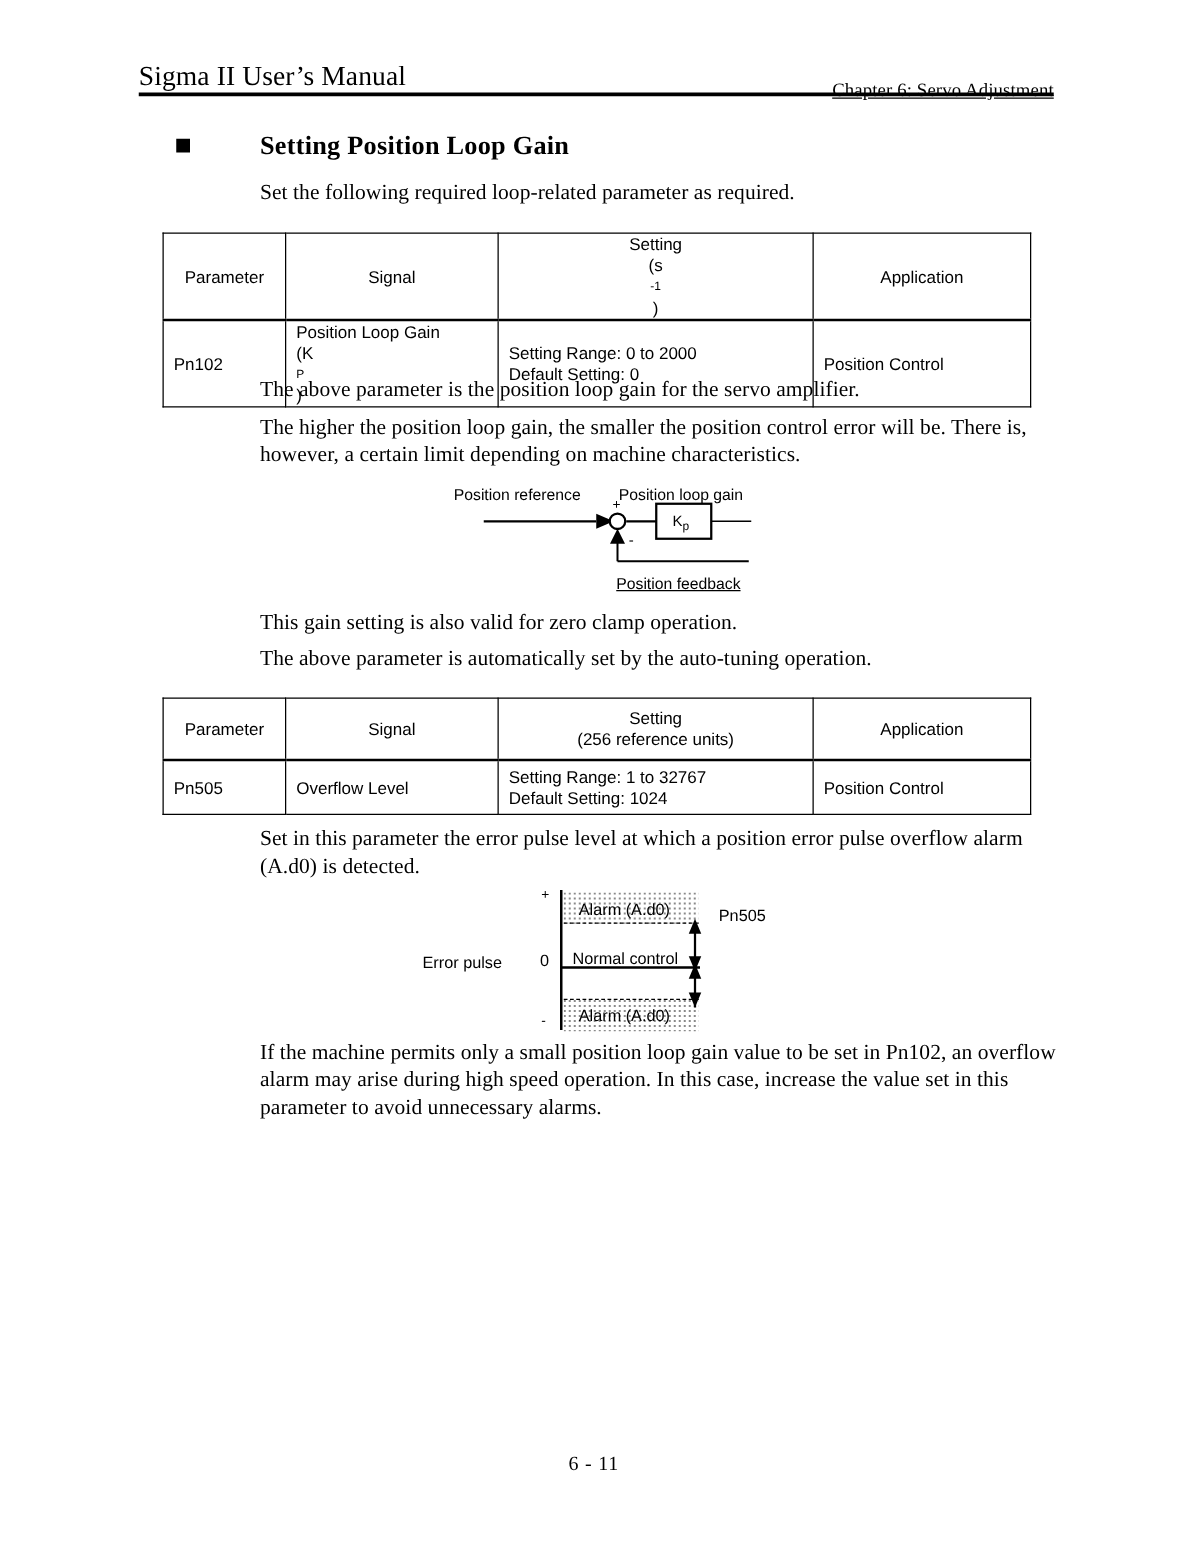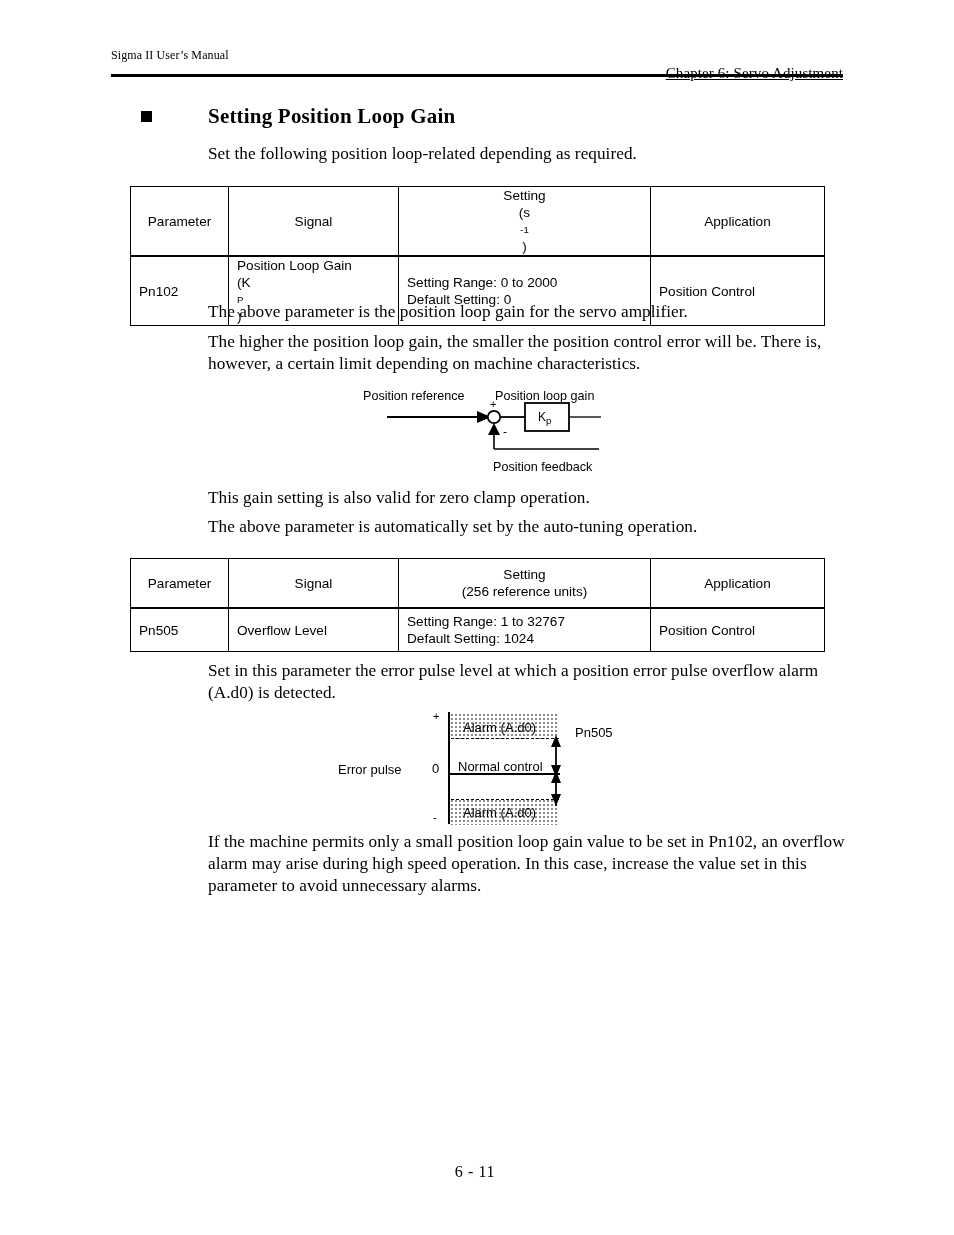--- a/index.html
+++ b/index.html
@@ -21,21 +21,21 @@
     position: absolute;
     left: 111px;
     top: 48px;
     width: 732px;
     height: 28px;
   }
   .page-header .hdr-left {
     position: absolute;
     left: 0;
     top: 0;
-    font-size: 12px;
+    font-size: 22px;
     letter-spacing: 0.1px;
     white-space: nowrap;
   }
   .page-header .hdr-right {
     position: absolute;
     right: 0;
     top: 17px;
     font-size: 15px;
     letter-spacing: 0.1px;
     white-space: nowrap;
@@ -140,21 +140,21 @@
   }
   .bd-label {
     position: absolute;
     font-family: "Liberation Sans", "DejaVu Sans", sans-serif;
     font-size: 12.6px;
     white-space: nowrap;
     color: #000;
   }
   .bd-lbl-ref  { left: 8px;   top: 3px; }
   .bd-lbl-gain { left: 140px; top: 3px; }
-  .bd-lbl-fb   { left: 138px; top: 74px; }
+  .bd-lbl-fb   { left: 138px; top: 74px; text-decoration: underline; }
   .bd-svg { position: absolute; left: 0; top: 0; }
 
   
   .errdiag {
     position: absolute;
     left: 330px;
     top: 707px;
     width: 300px;
     height: 118px;
   }
@@ -220,21 +220,21 @@
 
 <div class="page-header">
   <div class="hdr-left">Sigma II User’s Manual</div>
   <div class="hdr-right">Chapter 6:  Servo Adjustment</div>
 </div>
 <div class="header-rule"></div>
 
 <div class="section-bullet"></div>
 <div class="section-title">Setting Position Loop Gain</div>
 
-<div class="para p-intro">Set the following position loop-related depending as required.</div>
+<div class="para p-intro">Set the following required loop-related parameter as required.</div>
 
 <table class="ptable ptable-1">
   <colgroup>
     <col class="col-param">
       <col class="col-sig">
       <col class="col-set">
       <col class="col-app">
   </colgroup>
   <thead>
     <tr>

